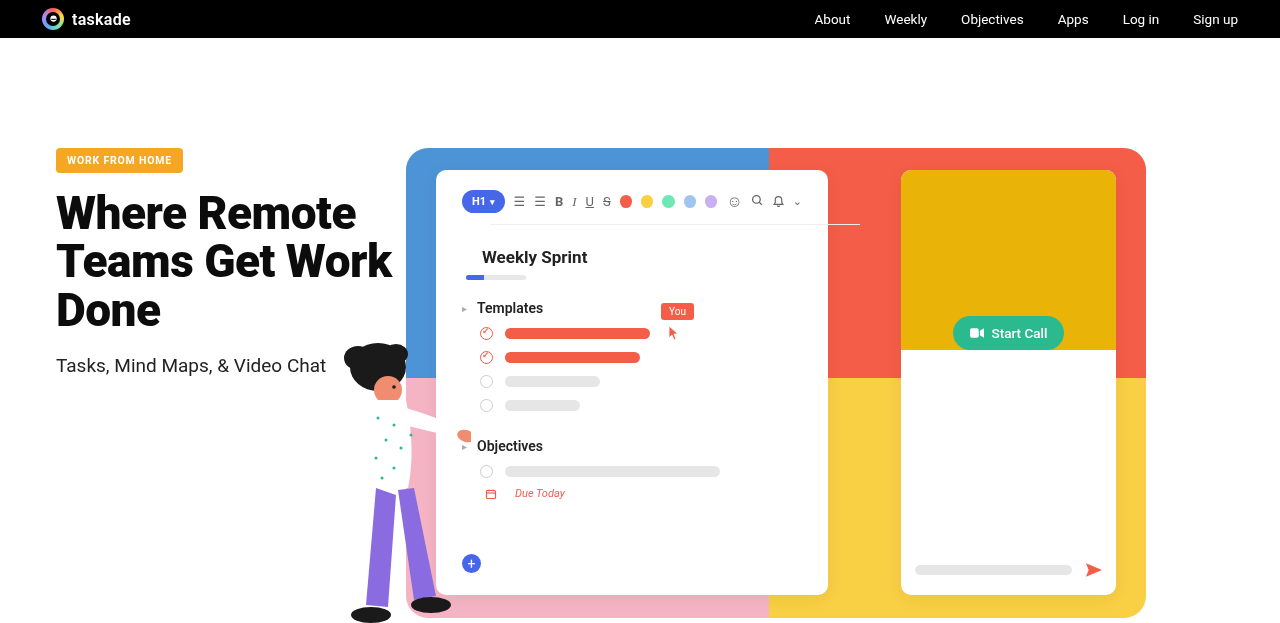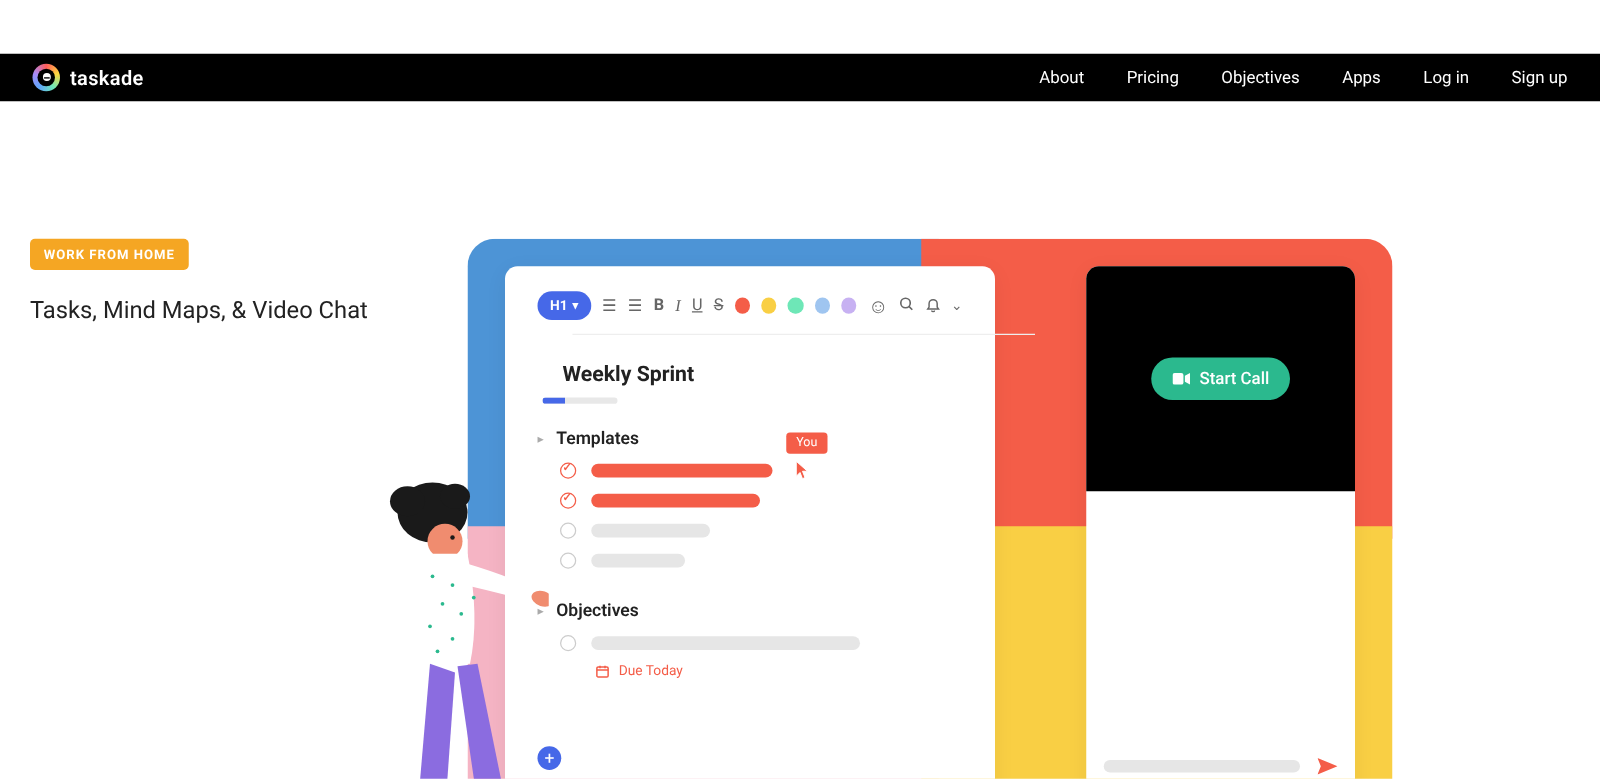--- a/index.html
+++ b/index.html
@@ -1,30 +1,30 @@
 <!DOCTYPE html>
 <html><head>
 <meta charset="utf-8">
 <style>
   * { margin:0; padding:0; box-sizing:border-box; font-family:-apple-system,BlinkMacSystemFont,"Segoe UI",Roboto,sans-serif; }
   body { background:#fff; width:1280px; height:623px; overflow:hidden; position:relative; }
 
   
-  .navbar { height:38px; width:100%; background:#000; display:flex; align-items:center; padding:0 26px;margin-top:43px; }
+  .navbar { height:38px; width:100%; background:#000; display:flex; align-items:center; padding:0 42px; }
   .brand { display:flex; align-items:center; gap:8px; }
   .brand-logo { width:22px; height:22px; border-radius:50%; background:conic-gradient(#ff5c5c,#ffd93d,#6ee7b7,#60a5fa,#a78bfa,#ff5c5c); display:flex; align-items:center; justify-content:center; }
   .brand-logo-inner { width:14px; height:14px; border-radius:50%; background:#000; display:flex; align-items:center; justify-content:center; }
   .brand-logo-inner svg { width:9px; height:9px; }
   .brand-name { color:#fff; font-weight:600; font-size:16px; letter-spacing:0.3px; }
   .nav-spacer { flex:1; }
   .nav-links { display:flex; gap:34px; }
   .nav-link { color:#fff; font-size:13.5px; text-decoration:none; cursor:pointer; }
 
   
-  .hero { display:flex; padding:110px 0 0 24px; }
+  .hero { display:flex; padding:110px 0 0 56px; }
   .hero-left { width:410px; flex-shrink:0; }
   .badge { display:inline-block; background:#f5a623; color:#fff; font-size:10.5px; font-weight:700; letter-spacing:0.8px; padding:6px 11px; border-radius:4px; }
   .headline { font-size:46px; font-weight:900; color:#0c0c0c; line-height:1.05; margin-top:16px; letter-spacing:-0.5px; }
   .tagline { font-size:19px; color:#222; margin-top:20px; }
   .cta { margin-top:56px; }
   .btn-google { background:#000; color:#fff; border:none; border-radius:999px; padding:15px 40px; font-size:14px; font-weight:600; display:inline-flex; align-items:center; gap:12px; cursor:pointer; }
   .g-icon { width:18px; height:18px; }
   .btn-email { display:block; background:none; border:none; color:#444; font-size:14px; margin-top:18px; text-align:center; width:220px; cursor:pointer; }
 
   
@@ -32,21 +32,21 @@
   .frame { position:relative; width:740px; height:470px; border-radius:22px; overflow:hidden; }
   .quad { position:absolute; width:51%; height:51%; }
   .q-tl { top:0; left:0; background:#4d94d6; }
   .q-tr { top:0; right:0; background:#f45d48; }
   .q-bl { bottom:0; left:0; background:#f5b4c4; }
   .q-br { bottom:0; right:0; background:#f9cf44; }
 
   .panel-main, .panel-side { position:absolute; background:#fff; border-radius:10px; box-shadow:0 4px 18px rgba(0,0,0,0.06); }
   .panel-main { top:22px; left:30px; width:392px; height:425px; padding:20px 26px; }
   .panel-side { top:22px; right:30px; width:215px; height:425px; display:flex; flex-direction:column; }
-  .panel-side-top { height:180px; background:#000000; border-radius:10px 10px 0 0; display:flex; align-items:center; justify-content:center; }
+  .panel-side-top { height:180px; background:#eab308; border-radius:10px 10px 0 0; display:flex; align-items:flex-end; justify-content:center; }
   .start-call { background:#2bb98e; color:#fff; font-size:13.5px; font-weight:500; border:none; padding:9px 17px; border-radius:999px; display:inline-flex; align-items:center; gap:8px; cursor:pointer; }
   .vid-icon { width:14px; height:10px; }
   .chat-bottom { margin-top:auto; padding:14px 14px 18px 14px; display:flex; align-items:center; gap:14px; }
   .chat-input { flex:1; height:10px; background:#e6e6e6; border-radius:5px; }
   .send-icon { color:#f45d48; }
 
   
   .toolbar { display:flex; align-items:center; gap:9px; }
   .h1-chip { background:#4668e8; color:#fff; border-radius:999px; font-size:11px; font-weight:700; padding:5px 10px; display:inline-flex; align-items:center; gap:4px; }
   .tb-ico { font-size:13px; color:#666; }
@@ -70,21 +70,21 @@
   .bar { height:11px; border-radius:6px; }
   .bar-orange { background:#f45d48; width:145px; }
   .bar-orange2 { background:#f45d48; width:135px; }
   .bar-grey { background:#e6e6e6; width:95px; }
   .bar-grey2 { background:#e6e6e6; width:75px; }
   .bar-grey-long { background:#e6e6e6; width:215px; }
 
   .you-chip { position:absolute; background:#f45d48; color:#fff; font-size:10px; padding:3px 8px; border-radius:3px; left:225px; top:133px; }
   .cursor-arrow { position:absolute; left:232px; top:155px; color:#f45d48; }
 
-  .due-row { display:flex; align-items:center; gap:7px; margin-top:9px; margin-left:46px; color:#f45d48; font-size:11px; }
+  .due-row { display:flex; align-items:center; gap:18px; margin-top:9px; margin-left:23px; color:#f45d48; font-size:11px;font-style:italic; }
   .cal-icon { width:12px; height:12px; }
 
   .plus-fab { width:19px; height:19px; border-radius:50%; background:#4668e8; color:#fff; display:flex; align-items:center; justify-content:center; font-size:14px; position:absolute; bottom:22px; left:26px; }
 
   
   .person { position:absolute; left:-90px; bottom:-12px; width:155px; height:290px; }
 </style>
 </head>
 <body>
 
@@ -96,31 +96,32 @@
             <circle cx="5" cy="4" r="3.5" fill="#fff"></circle>
             <rect x="2.5" y="4.2" width="5" height="1.2" fill="#000"></rect>
           </svg>
       </div>
     </div>
     <span class="brand-name">taskade</span>
   </div>
   <div class="nav-spacer"></div>
   <div class="nav-links">
     <a class="nav-link">About</a>
-    <a class="nav-link">Pricing</a>
+    <a class="nav-link">Weekly</a>
     <a class="nav-link">Objectives</a>
     <a class="nav-link">Apps</a>
     <a class="nav-link">Log in</a>
     <a class="nav-link">Sign up</a>
   </div>
 </div>
 
 <div class="hero">
   <div class="hero-left">
     <span class="badge">WORK FROM HOME</span>
+    <h1 class="headline">Where Remote Teams Get Work Done</h1>
     <p class="tagline">Tasks, Mind Maps, &amp; Video Chat</p>
     <div class="cta">
     </div>
   </div>
 
   <div class="illus">
     <div class="frame">
       <div class="quad q-tl"></div>
         <div class="quad q-tr"></div>
         <div class="quad q-bl"></div>

